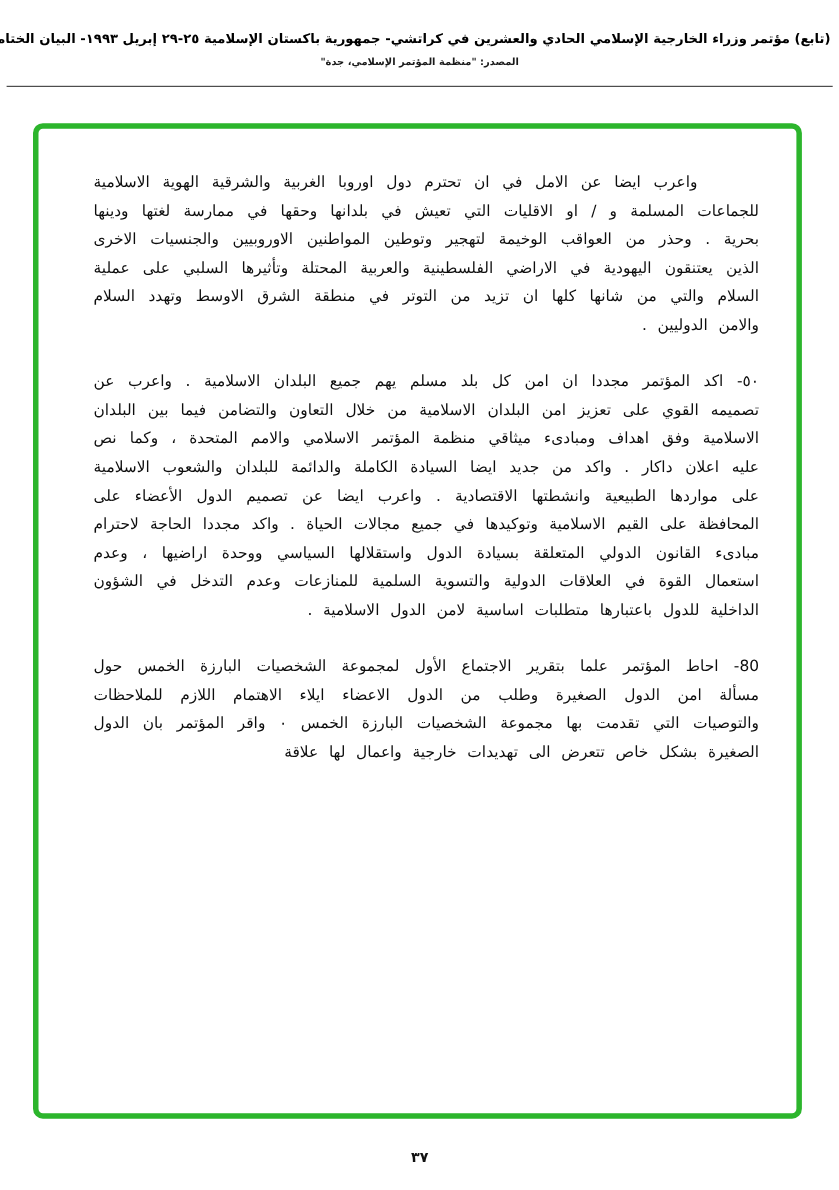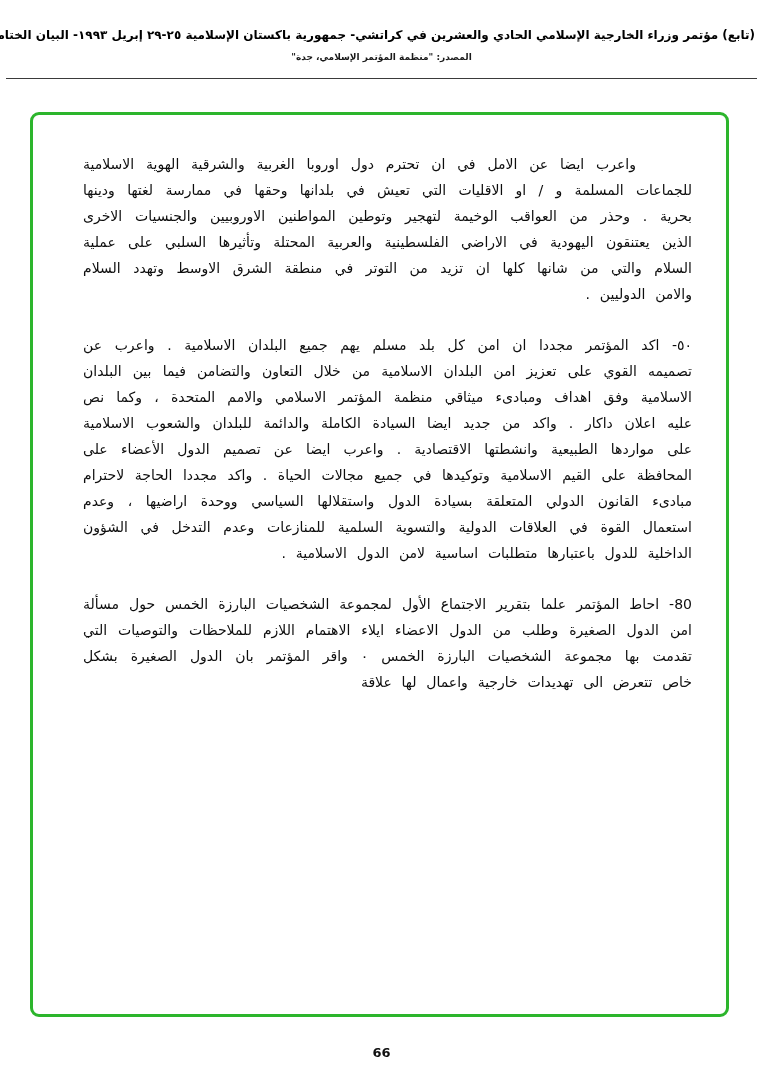--- a/index.html
+++ b/index.html
@@ -44,21 +44,21 @@
   }
 
   
   .green-frame {
     position: absolute;
     top: 112px;
     left: 30px;
     width: 699px;
     height: 905px;
     box-sizing: border-box;
-    border: 3px solid #4c1d95;
+    border: 5px solid #4c1d95;
     border-radius: 9px;
     background: #ffffff;
   }
   .text-block {
     direction: rtl;
     padding: 36px 34px 0 50px;
     font-size: 14px;
     line-height: 26px;
     text-align: justify;
     word-spacing: 0.38em;
@@ -89,13 +89,13 @@
 <hr class="header-rule">
 
 <div class="green-frame" style="border-color: rgb(44, 181, 44);">
   <div class="text-block">
     <p class="para indent">واعرب ايضا عن الامل في ان تحترم دول اوروبا الغربية والشرقية الهوية الاسلامية للجماعات المسلمة و / او الاقليات التي تعيش في بلدانها وحقها في ممارسة لغتها ودينها بحرية . وحذر من العواقب الوخيمة لتهجير وتوطين المواطنين الاوروبيين والجنسيات الاخرى الذين يعتنقون اليهودية في الاراضي الفلسطينية والعربية المحتلة وتأثيرها السلبي على عملية السلام والتي من شانها كلها ان تزيد من التوتر في منطقة الشرق الاوسط وتهدد السلام والامن الدوليين .</p>
     <p class="para">٥٠- اكد المؤتمر مجددا ان امن كل بلد مسلم يهم جميع البلدان الاسلامية . واعرب عن تصميمه القوي على تعزيز امن البلدان الاسلامية من خلال التعاون والتضامن فيما بين البلدان الاسلامية وفق اهداف ومبادىء ميثاقي منظمة المؤتمر الاسلامي والامم المتحدة ، وكما نص عليه اعلان داكار . واكد من جديد ايضا السيادة الكاملة والدائمة للبلدان والشعوب الاسلامية على مواردها الطبيعية وانشطتها الاقتصادية . واعرب ايضا عن تصميم الدول الأعضاء على المحافظة على القيم الاسلامية وتوكيدها في جميع مجالات الحياة . واكد مجددا الحاجة لاحترام مبادىء القانون الدولي المتعلقة بسيادة الدول واستقلالها السياسي ووحدة اراضيها ، وعدم استعمال القوة في العلاقات الدولية والتسوية السلمية للمنازعات وعدم التدخل في الشؤون الداخلية للدول باعتبارها متطلبات اساسية لامن الدول الاسلامية .</p>
     <p class="para">80- احاط المؤتمر علما بتقرير الاجتماع الأول لمجموعة الشخصيات البارزة الخمس حول مسألة امن الدول الصغيرة وطلب من الدول الاعضاء ايلاء الاهتمام اللازم للملاحظات والتوصيات التي تقدمت بها مجموعة الشخصيات البارزة الخمس ٠ واقر المؤتمر بان الدول الصغيرة بشكل خاص تتعرض الى تهديدات خارجية واعمال لها علاقة</p>
   </div>
 </div>
 
-<div class="page-number">66</div>
+<div class="page-number">٣٧</div>
 
 </body></html>

